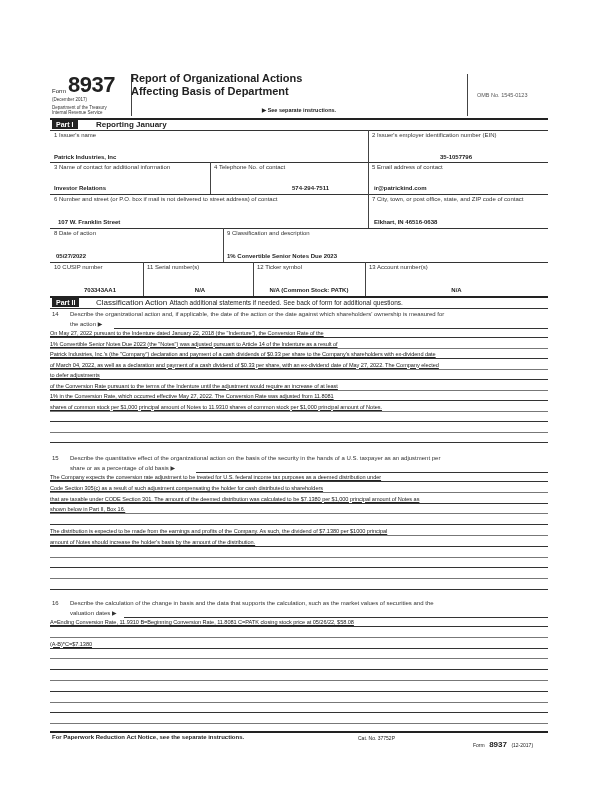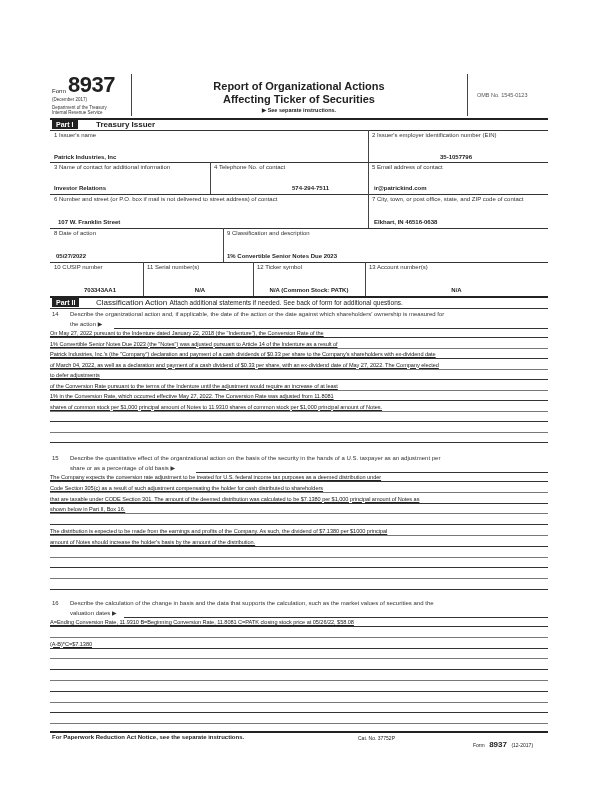--- a/index.html
+++ b/index.html
@@ -24,31 +24,31 @@
 <body>
 
 <div class="page">
 
   <div class="abs" style="left:52px;top:88px;font-size:6px;">Form</div>
   <div class="abs" style="left:68px;top:72px;font-size:22px;font-weight:bold;letter-spacing:-0.5px;">8937</div>
   <div class="abs small" style="left:52px;top:97px;">(December 2017)</div>
   <div class="abs small" style="left:52px;top:105px;">Department of the Treasury</div>
   <div class="abs small" style="left:52px;top:110px;">Internal Revenue Service</div>
   <div class="vline" style="left:131px;top:74px;height:42px;"></div>
-  <div class="abs" style="left:131px;top:80px;width:336px;text-align:center;font-weight:bold;font-size:11px;line-height:13px;">
+  <div class="abs" style="left:131px;top:72px;width:336px;font-weight:bold;font-size:11px;line-height:13px;">
     <div>Report of Organizational Actions</div>
-    <div>Affecting Ticker of Securities</div>
+    <div>Affecting Basis of Department</div>
   </div>
   <div class="abs" style="left:131px;top:107px;width:336px;text-align:center;font-size:5.5px;font-weight:bold;">▶ See separate instructions.</div>
   <div class="vline" style="left:467px;top:74px;height:42px;"></div>
   <div class="abs" style="left:477px;top:92px;font-size:5.5px;color:#555;">OMB No. 1545-0123</div>
   <div class="hline thick" style="left:50px;top:118px;width:498px;"></div>
 
   <div class="abs parttag" style="left:52px;top:120px;">Part I</div>
-  <div class="abs partttl" style="left:96px;top:120px;">Treasury Issuer</div>
+  <div class="abs partttl" style="left:96px;top:120px;">Reporting January</div>
   <div class="hline" style="left:50px;top:130px;width:498px;"></div>
 
   <div class="abs lbl" style="left:54px;top:132px;">1   Issuer's name</div>
   <div class="abs val b" style="left:54px;top:154px;">Patrick Industries, Inc</div>
   <div class="vline" style="left:368px;top:130px;height:32px;"></div>
   <div class="abs lbl" style="left:372px;top:132px;">2   Issuer's employer identification number (EIN)</div>
   <div class="abs val b" style="left:440px;top:154px;">35-1057796</div>
   <div class="hline" style="left:50px;top:162px;width:498px;"></div>
 
   <div class="abs lbl" style="left:54px;top:164px;">3   Name of contact for additional information</div>

